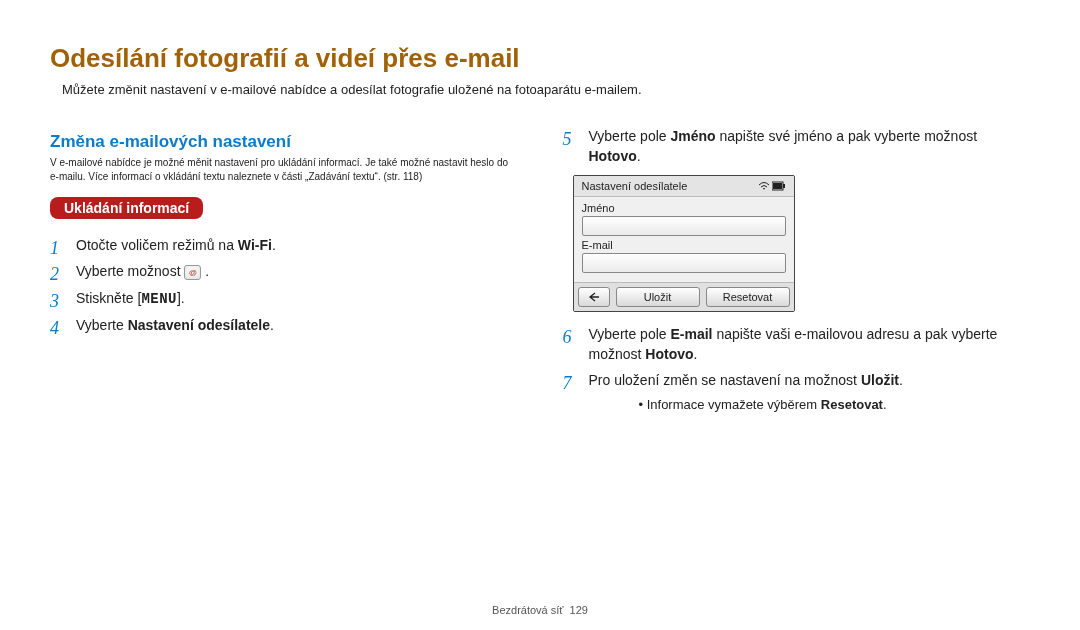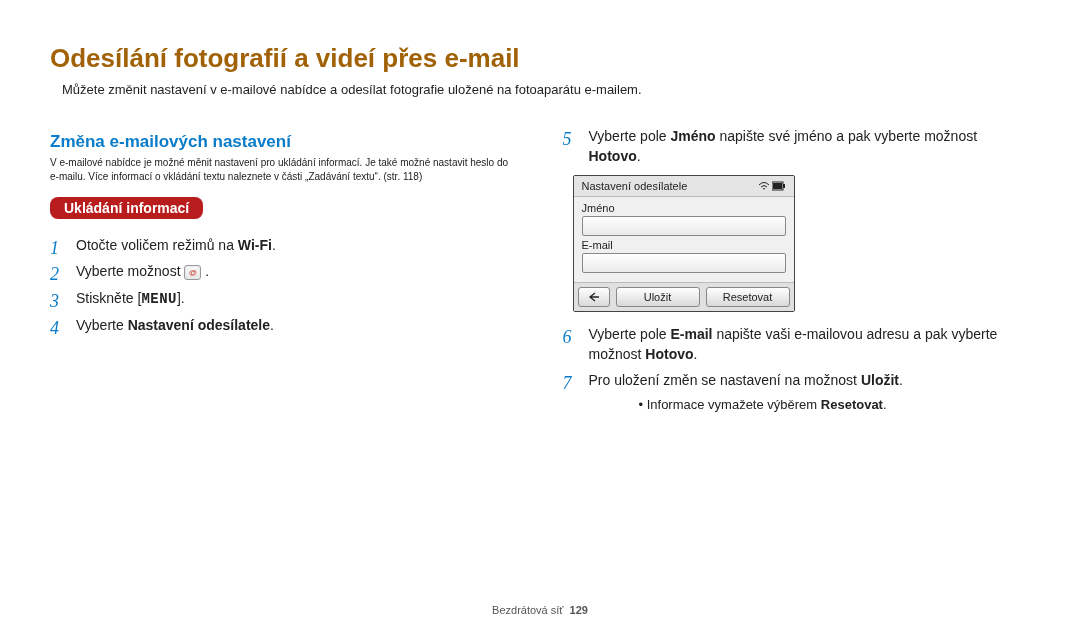--- a/index.html
+++ b/index.html
@@ -163,21 +163,21 @@
   ul.bullets li { font-size: 13px; }
 
   .footer {
     position: absolute;
     bottom: 14px;
     left: 0; right: 0;
     text-align: center;
     font-size: 11px;
     color: #555;
   }
-  .footer .pnum { font-weight: bold; }
+  .footer .pnum { font-weight: normal; }
 </style>
 </head>
 <body>
 
 <div class="page">
   <h1 class="page-title">Odesílání fotografií a videí přes e-mail</h1>
   <p class="intro">Můžete změnit nastavení v e-mailové nabídce a odesílat fotografie uložené na fotoaparátu e-mailem.</p>
 
   <div class="columns">
 

